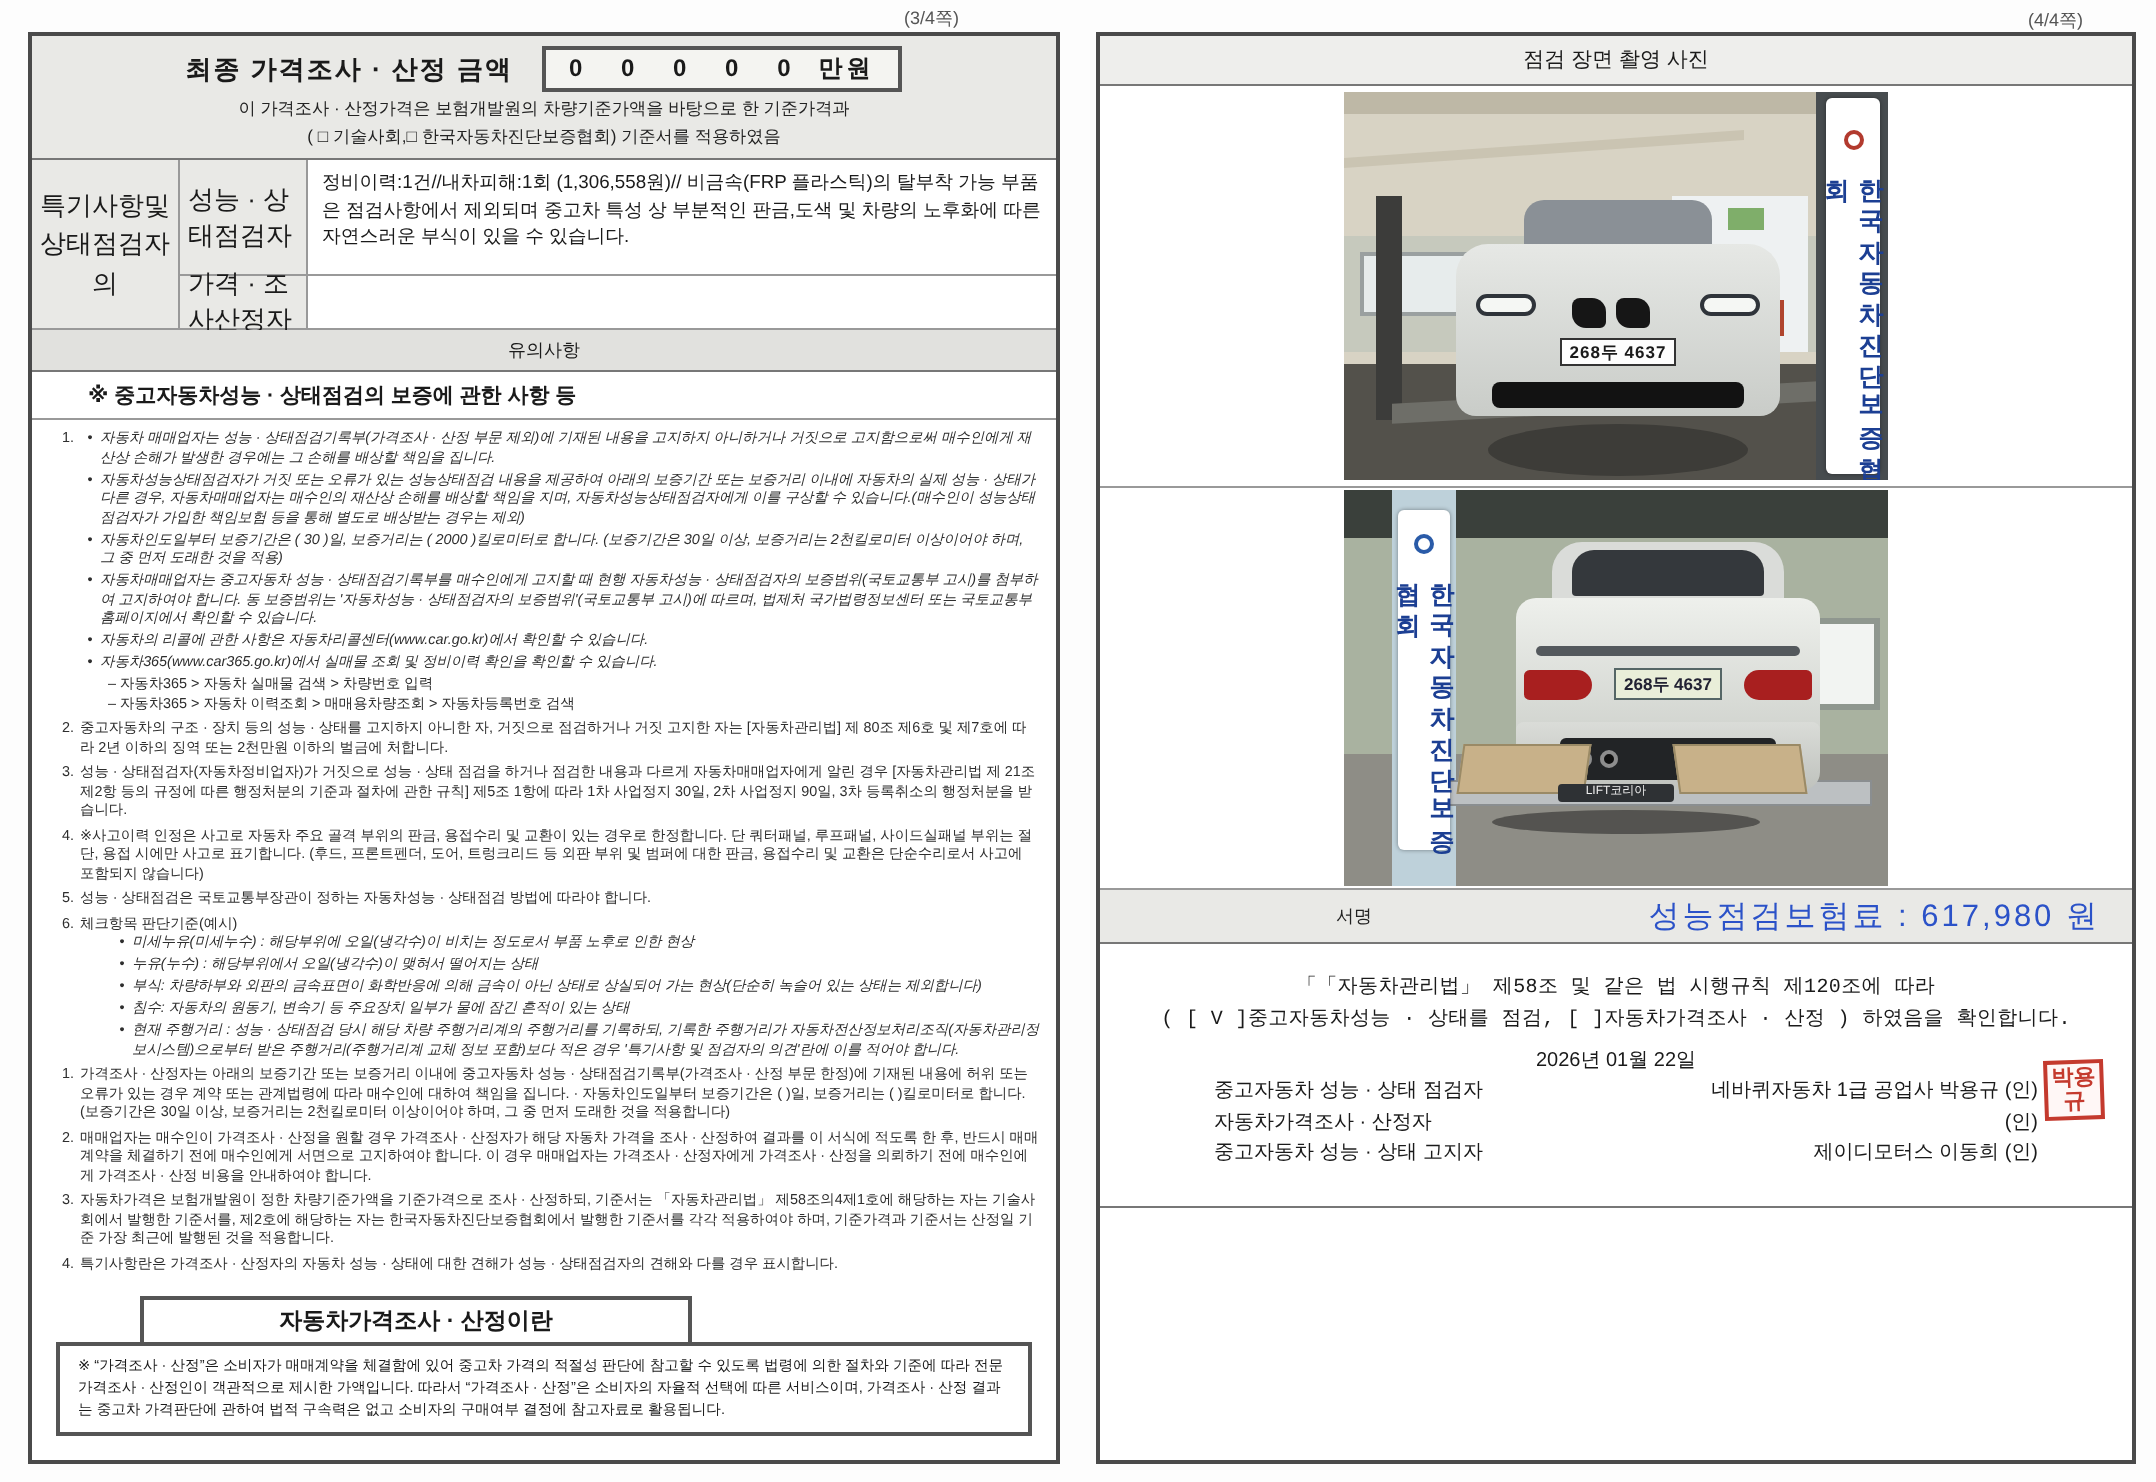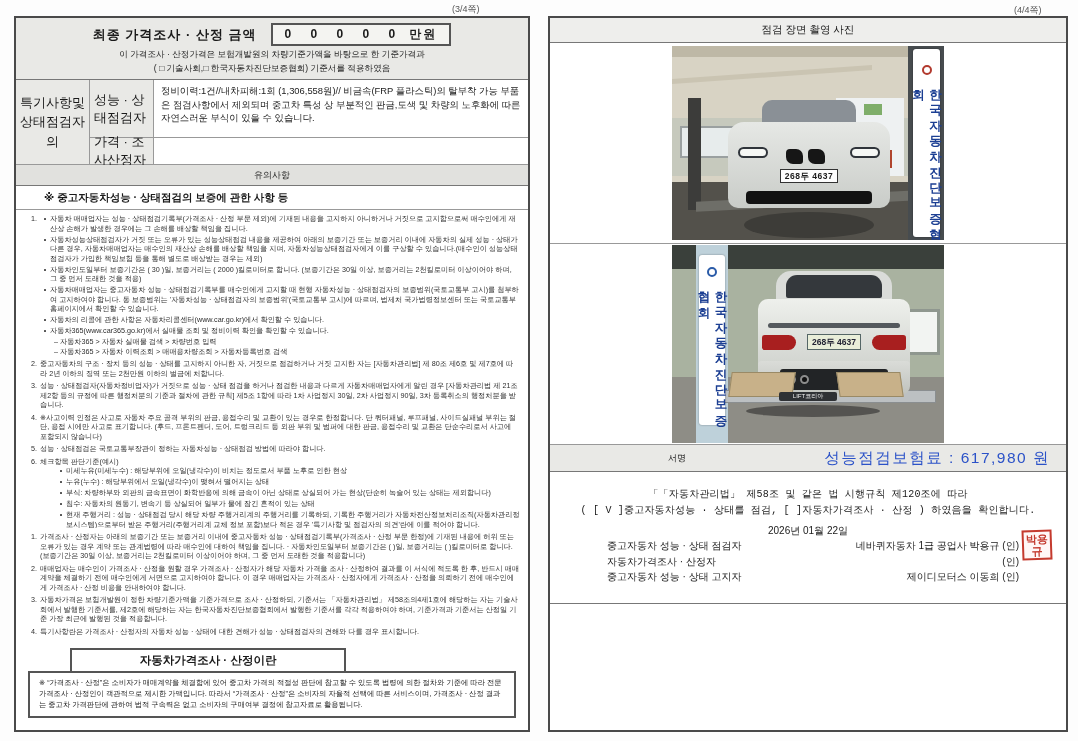--- a/index.html
+++ b/index.html
@@ -33,21 +33,21 @@
   .sec-header.second { border-top:1px solid #999; border-bottom:1px solid #999; }
 
   .fine { font-size:7.2px; line-height:1.32; color:#2e2e2e; }
   .list1 { flex:none; height:318px; padding:4px 8px 0 6px; overflow:hidden; }
   .list2 { flex:none; height:112px; padding:4px 8px 0 6px; overflow:hidden; }
   .nitem { display:flex; margin-bottom:3px; }
   .nno { flex:none; width:15px; text-align:right; margin-right:3px; }
   .nbody { flex:1; }
   .bul { display:flex; margin-bottom:1.5px; }
   .bul .dot { flex:none; width:10px; text-align:center; }
-  .bul .btxt { flex:1; }
+  .bul .btxt { flex:1;font-style:italic; }
   .subline { padding-left:14px; }
   .b-ind { padding-left:16px; }
 
   .def-wrap { flex:1; padding:8px 10px 0 10px; }
   .def-title { width:56%; margin-left:9%; border:2px solid #555; background:#fff; text-align:center; font-size:11.5px; font-weight:bold; padding:3px 0; position:relative; z-index:2; }
   .def-body { border:2px solid #555; margin:-2px 2px 0 2px; padding:5px 9px; font-size:7.3px; line-height:1.5; background:#fff; }
 
   
   .photo-header { flex:none; background:#eeeeec; border-bottom:1px solid #777; text-align:center; font-size:10.5px; padding:5px 0; }
   .photo-cell { flex:none; height:201px; border-bottom:1px solid #999; display:flex; justify-content:center; align-items:center; background:#fff; }
@@ -211,21 +211,21 @@
         <div class="bul b-ind">
             <span class="dot">•</span>
             <span class="btxt">누유(누수) : 해당부위에서 오일(냉각수)이 맺혀서 떨어지는 상태</span>
           </div>
         <div class="bul b-ind">
             <span class="dot">•</span>
             <span class="btxt">부식: 차량하부와 외판의 금속표면이 화학반응에 의해 금속이 아닌 상태로 상실되어 가는 현상(단순히 녹슬어 있는 상태는 제외합니다)</span>
           </div>
         <div class="bul b-ind">
             <span class="dot">•</span>
-            <span class="btxt">침수: 자동차의 원동기, 변속기 등 상실되어 일부가 물에 잠긴 흔적이 있는 상태</span>
+            <span class="btxt">침수: 자동차의 원동기, 변속기 등 주요장치 일부가 물에 잠긴 흔적이 있는 상태</span>
           </div>
         <div class="bul b-ind">
             <span class="dot">•</span>
             <span class="btxt">현재 주행거리 : 성능 · 상태점검 당시 해당 차량 주행거리계의 주행거리를 기록하되, 기록한 주행거리가 자동차전산정보처리조직(자동차관리정보시스템)으로부터 받은 주행거리(주행거리계 교체 정보 포함)보다 적은 경우 '특기사항 및 점검자의 의견'란에 이를 적어야 합니다.</span>
           </div>
       </div>
     </div>
   </div>
 
 

